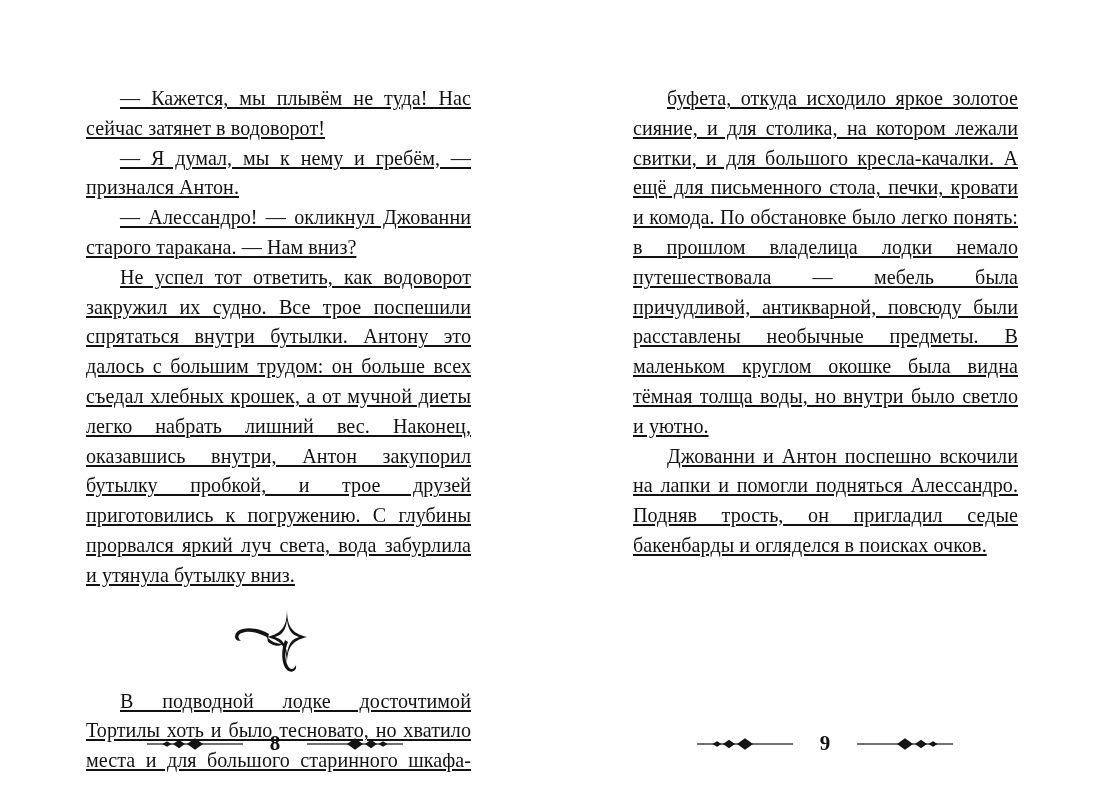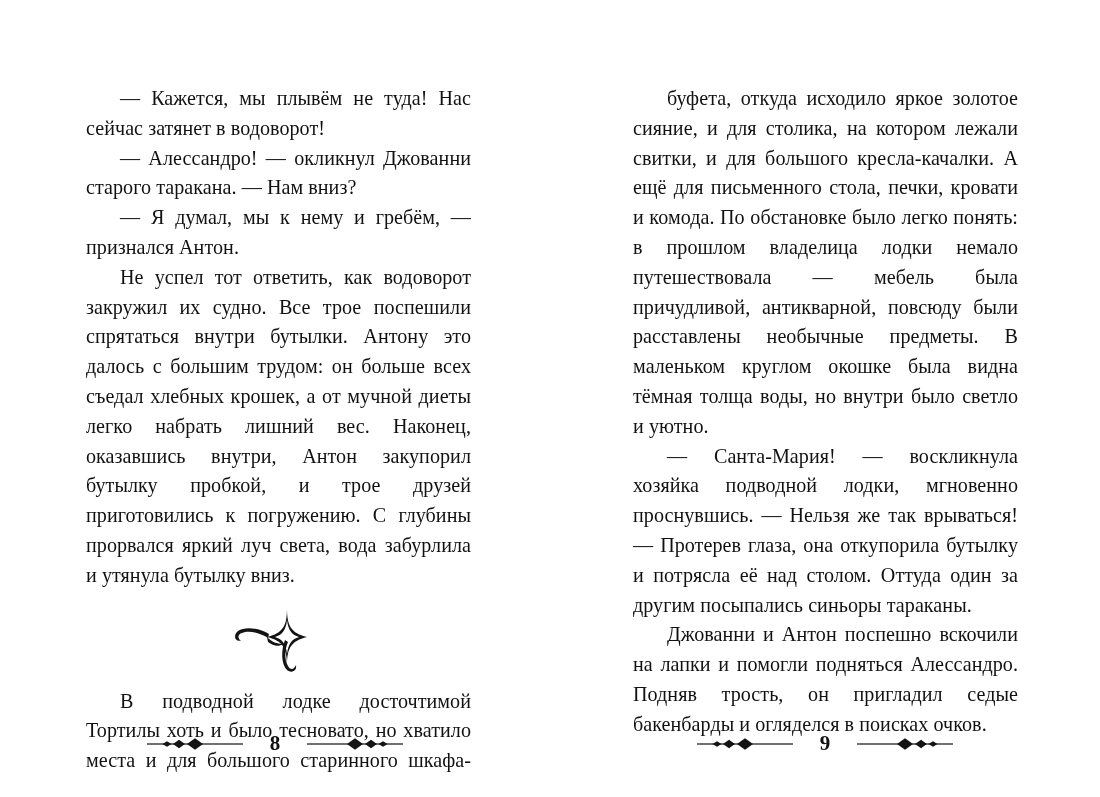--- a/index.html
+++ b/index.html
@@ -22,20 +22,21 @@
     background: #ffffff;
     display: flex;
     box-sizing: border-box;
   }
 
   .page {
     position: relative;
     width: 550px;
     height: 797px;
     box-sizing: border-box;
+    text-decoration: underline;
   }
 
   .page-left   { padding: 84px 80px 0 86px; }
   .page-right  { padding: 84px 82px 0 83px; }
 
   .text-block {
     width: 385px;
   }
   .page-right .text-block { width: 385px; }
 
@@ -93,23 +94,23 @@
 </head>
 <body>
 
 <div class="spread">
 
   <div class="page page-left">
     <div class="text-block">
 
       <p class="para">— Кажется, мы плывём не туда! Нас сейчас затянет в водоворот!</p>
 
+      <p class="para">— Я думал, мы к нему и гребём, — признался Антон.</p>
+
       <p class="para">— Алессандро! — окликнул Джованни старого таракана. — Нам вниз?</p>
-
-      <p class="para">— Я думал, мы к нему и гребём, — признался Антон.</p>
 
       <p class="para">Не успел тот ответить, как водоворот закружил их судно. Все трое поспешили спрятаться внутри бутылки. Антону это далось с большим трудом: он больше всех съедал хлебных крошек, а от мучной диеты легко набрать лишний вес. Наконец, оказавшись внутри, Антон закупорил бутылку пробкой, и трое друзей приготовились к погружению. С глубины прорвался яркий луч света, вода забурлила и утянула бутылку вниз.</p>
 
       <div class="ornament">
         <svg width="96" height="70" viewBox="0 0 96 70" aria-hidden="true">
           <g fill="#141414">
 
             <path d="M56 4 C56 22, 60 29, 76 33 C60 37, 56 44, 56 62
                      C56 44, 52 37, 36 33 C52 29, 56 22, 56 4 Z
                      M56 16 C55 26, 51 31, 44 33 C51 35, 55 40, 56 50
@@ -152,21 +153,20 @@
       </svg>
     </div>
   </div>
 
   <div class="page page-right">
     <div class="text-block">
 
       <p class="para">буфета, откуда исходило яркое золотое сияние, и для столика, на котором лежали свитки, и для большого кресла-качалки. А ещё для письменного стола, печки, кровати и комода. По обстановке было легко понять: в прошлом владелица лодки немало путешествовала — мебель была причудливой, антикварной, повсюду были расставлены необычные предметы. В маленьком круглом окошке была видна тёмная толща воды, но внутри было светло и уютно.</p>
 
 
-      <p class="para">— Санта-Мария! — воскликнула хозяйка подводной лодки, мгновенно проснувшись. — Нельзя же так врываться! — Протерев глаза, она откупорила бутылку и потрясла её над столом. Оттуда один за другим посыпались синьоры тараканы.</p>
 
       <p class="para">Джованни и Антон поспешно вскочили на лапки и помогли подняться Алессандро. Подняв трость, он пригладил седые бакенбарды и огляделся в поисках очков.</p>
 
     </div>
 
     <div class="folio">
       <svg class="rule" width="96" height="16" viewBox="0 0 96 16" aria-hidden="true">
         <g fill="#141414">
           <rect x="0" y="7.4" width="96" height="1.2"></rect>
           <path d="M48 2.2 L56 8 L48 13.8 L40 8 Z"></path>

